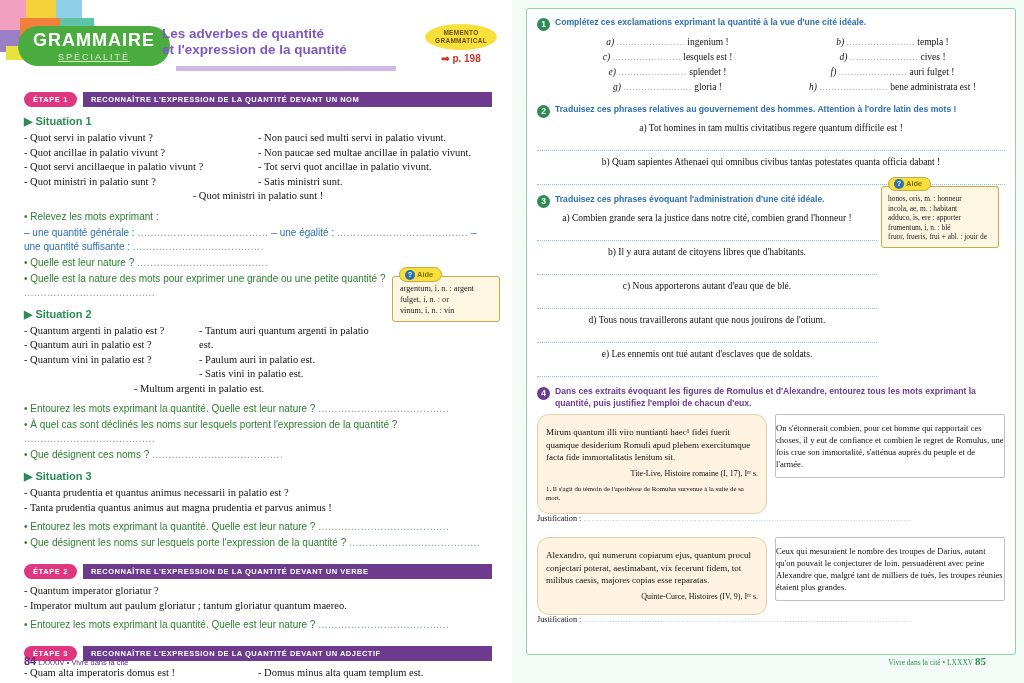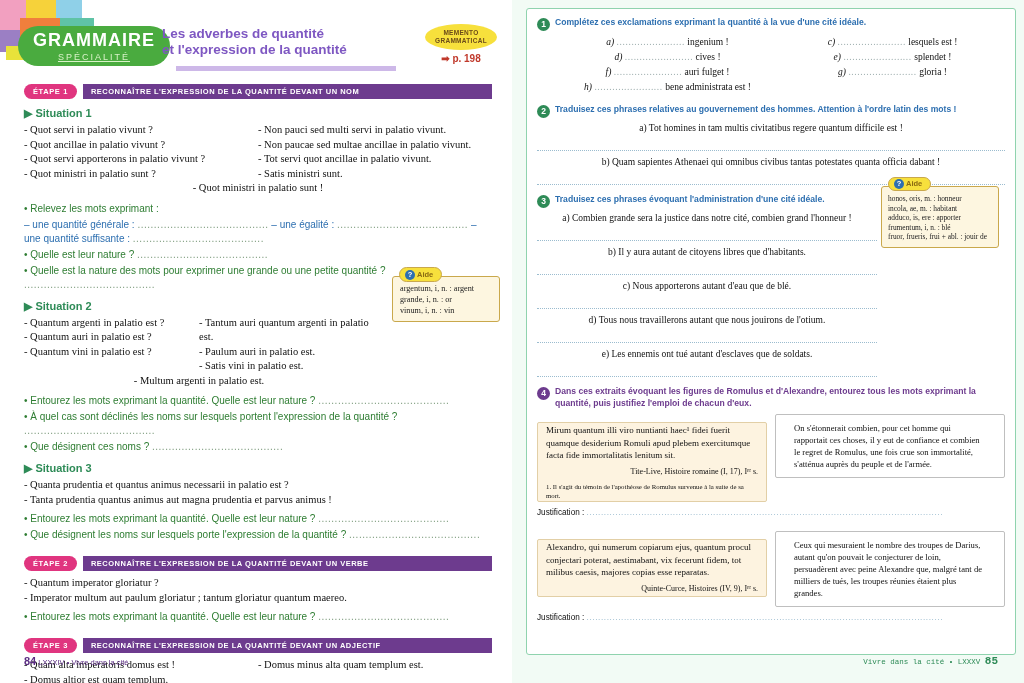--- a/index.html
+++ b/index.html
@@ -69,21 +69,21 @@
   .memento .m1 {
     font-family:"Liberation Sans", sans-serif; font-size:6.5px; font-weight:bold;
     color:#6b4b1a; line-height:8px; letter-spacing:.3px;
   }
   .memento .m2 {
     margin-top:3px; font-family:"Liberation Sans", sans-serif;
     font-size:10px; font-weight:bold; color:#c0392b;
   }
 
   
-  .etape-row { display:flex; align-items:center; margin:8px 0 4px 0;justify-content:center; }
+  .etape-row { display:flex; align-items:center; margin:16px 0 4px 0;justify-content:center; }
   .etape-tag {
     background:#e0357f; color:#fff; border-radius:9px;
     font-family:"Liberation Sans", sans-serif; font-size:7.5px; font-weight:bold;
     letter-spacing:.6px; padding:3px 9px; margin-right:6px; white-space:nowrap;
   }
   .etape-title {
     background:#6d3b8e; color:#fff; flex:1;
     font-family:"Liberation Sans", sans-serif; font-size:7.5px; font-weight:bold;
     letter-spacing:.5px; padding:3px 8px;
   }
@@ -124,22 +124,22 @@
     text-align:center; font-family:"Liberation Sans", sans-serif;
     vertical-align:middle; margin-right:2px;
   }
 
   .footer-left {
     position:absolute; left:24px; bottom:16px;
     font-family:"Liberation Sans", sans-serif; font-size:7.5px; color:#5a2d82;
   }
   .footer-left .pg { font-size:11px; font-weight:bold; color:#5a2d82; }
   .footer-right {
-    position:absolute; right:26px; bottom:16px;
-    font-family:Liberation Mono, monospace; font-size:7.5px; color:#2e8b57;
+    position:absolute; right:38px; bottom:16px;
+    font-family:Liberation Serif, serif; font-size:7.5px; color:#2e8b57;
     text-align:right;
   }
   .footer-right .pg { font-size:11px; font-weight:bold; color:#2e8b57; }
 
   
   .ex { margin-bottom:9px; }
   .ex-head { display:flex; align-items:flex-start; }
   .num {
     flex:0 0 auto; width:13px; height:13px; border-radius:50%;
     background:#2e8b57; color:#fff; font-family:"Liberation Sans", sans-serif;
@@ -162,33 +162,33 @@
   .item { font-size:9.5px; line-height:13px; color:#111; margin-bottom:3px; }
   .ruleline { border-bottom:1px dotted #9bbccf; height:13px; margin-bottom:5px; }
 
   .aide-r {
     position:absolute; right:6px; top:196px; width:118px;
     border:1px solid #c9a84c; background:#fdf6e0; border-radius:3px;
     padding:7px 6px 5px 6px; font-size:7.4px; line-height:9.6px; color:#222;
   }
 
   .quote-box {
-    background:#fdf3e0; border:1px solid #e2cfa6; border-radius:2px;
-    padding:1px 8px; font-size:9px; line-height:12.5px; color:#111;margin-top:8px;
+    background:#fdf3e0; border:1px solid #e2cfa6; border-radius:12px;
+    padding:11px 8px; font-size:9px; line-height:12.5px; color:#111;
   }
   .plain-box {
     background:#ffffff; border:1px solid #bfbfbf; border-radius:2px;
-    padding:7px 18px; font-size:8.6px; line-height:12px; color:#111;
+    padding:7px 0; font-size:8.6px; line-height:12px; color:#111;
   }
   .boxes { display:flex; gap:8px; margin-top:5px; }
   .boxes > div { width:50%; }
   .src { text-align:right; font-size:8px; margin-top:4px; }
   .fn { font-size:6.8px; line-height:8.5px; margin-top:5px; }
   .justif {
-    margin-top:6px; font-family:Liberation Sans, sans-serif;
+    font-family:Liberation Serif, serif;
     font-size:8.2px; color:#111;
   }
   .justif .dots { color:#9bbccf; letter-spacing:.6px; }
 </style>
 </head>
 <body>
 
 <div class="page left">
 
   <div class="deco">
@@ -228,21 +228,21 @@
       <span class="etape-title">RECONNAÎTRE L'EXPRESSION DE LA QUANTITÉ DEVANT UN NOM</span>
     </div>
 
     <div class="situation">
       <span class="tri">▶</span><span>Situation 1</span>
     </div>
     <div class="twocol">
       <div>
         <div class="sent">- Quot servi in palatio vivunt ?</div>
         <div class="sent">- Quot ancillae in palatio vivunt ?</div>
-        <div class="sent">- Quot servi apporterons in palatio vivunt ?</div>
+        <div class="sent">- Quot servi ancillaeque in palatio vivunt ?</div>
         <div class="sent">- Quot ministri in palatio sunt ?</div>
       </div>
       <div>
         <div class="sent">- Non pauci sed multi servi in palatio vivunt.</div>
         <div class="sent">- Non paucae sed multae ancillae in palatio vivunt.</div>
         <div class="sent">- Tot servi quot ancillae in palatio vivunt.</div>
         <div class="sent">- Satis ministri sunt.</div>
       </div>
     </div>
     <div class="sent center">- Quot ministri in palatio sunt !</div>
@@ -326,21 +326,21 @@
       </div>
     </div>
 
   </div>
 
   <div class="aide" style="left:392px; top:276px; width:108px;">
     <span class="aide-tab">
       <span class="q-mark">?</span><span>Aide</span>
     </span>
     <div>argentum, i, n. : argent</div>
-    <div>grande, i, n. : or</div>
+    <div>fulget, i, n. : or</div>
     <div>vinum, i, n. : vin</div>
   </div>
 
   <div class="footer-left">
     <span class="pg">84</span>
     <span>LXXXIV</span>
     <span>•</span>
     <span>Vivre dans la cité</span>
   </div>
 </div>
@@ -348,20 +348,21 @@
 <div class="page right">
   <div class="right-inner">
 
     <div class="ex">
       <div class="ex-head">
         <span class="num">1</span>
         <span class="ex-title">Complétez ces exclamations exprimant la quantité à la vue d'une cité idéale.</span>
       </div>
       <div class="ex-body grid2">
         <div><span class="lbl">a)</span> <span class="dotline">.......................</span> <span>ingenium !</span></div>
+        <div><span class="lbl">b)</span> <span class="dotline">.......................</span> <span>templa !</span></div>
         <div><span class="lbl">c)</span> <span class="dotline">.......................</span> <span>lesquels est !</span></div>
         <div><span class="lbl">d)</span> <span class="dotline">.......................</span> <span>cives !</span></div>
         <div><span class="lbl">e)</span> <span class="dotline">.......................</span> <span>splendet !</span></div>
         <div><span class="lbl">f)</span> <span class="dotline">.......................</span> <span>auri fulget !</span></div>
         <div><span class="lbl">g)</span> <span class="dotline">.......................</span> <span>gloria !</span></div>
         <div><span class="lbl">h)</span> <span class="dotline">.......................</span> <span>bene administrata est !</span></div>
       </div>
     </div>
 
     <div class="ex">

